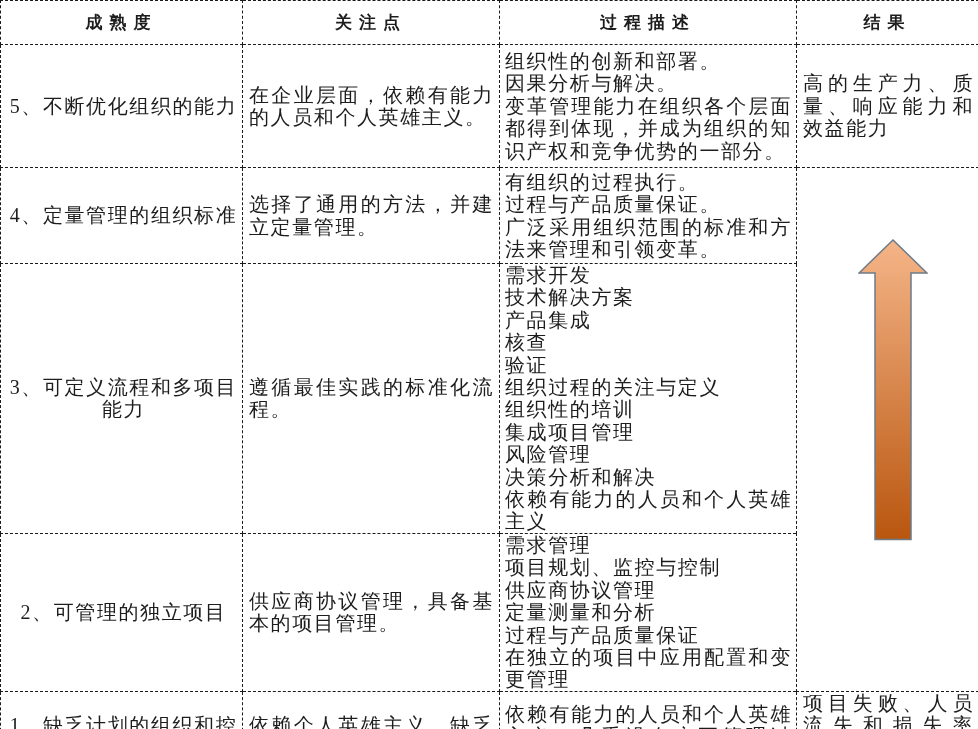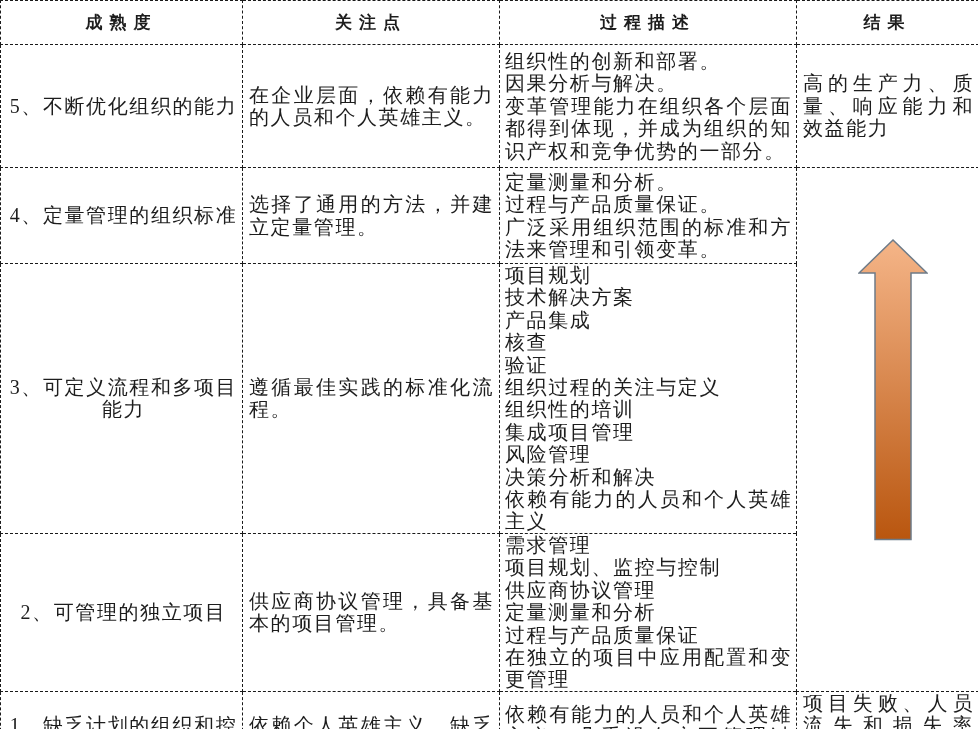--- a/index.html
+++ b/index.html
@@ -42,42 +42,42 @@
       <div class="pl">因果分析与解决。</div>
       <div class="pl">变革管理能力在组织各个层面都得到体现，并成为组织的知识产权和竞争优势的一部分。</div>
     </td>
     <td class="c4">高的生产力、质量、响应能力和效益能力</td>
   </tr>
 
   <tr style="height:96px;">
     <td class="c1">4、定量管理的组织标准</td>
     <td class="c2">选择了通用的方法，并建立定量管理。</td>
     <td class="c3">
-      <div class="pl">定量测量和分析。</div>
+      <div class="pl">有组织的过程执行。</div>
       <div class="pl">过程与产品质量保证。</div>
       <div class="pl">广泛采用组织范围的标准和方法来管理和引领变革。</div>
     </td>
     <td class="c4 arrow-cell" rowspan="3">
       <svg class="arrow" width="70" height="302" viewBox="0 0 70 302">
         <defs>
           <linearGradient id="arrowGrad" x1="0" y1="0" x2="0" y2="1">
             <stop offset="0" stop-color="#F5B588"></stop>
             <stop offset="1" stop-color="#B9560F"></stop>
           </linearGradient>
         </defs>
         <polygon points="35,1 1,34 17,34 17,300.5 53,300.5 53,34 69,34" fill="url(#arrowGrad)" stroke-width="1.5" stroke-linejoin="miter" stroke="#6E7B88"></polygon>
       </svg>
     </td>
   </tr>
 
   <tr style="height:254px;">
     <td class="c1">3、可定义流程和多项目能力</td>
     <td class="c2">遵循最佳实践的标准化流程。</td>
     <td class="c3">
-      <div class="pl">项目规划</div>
+      <div class="pl">需求开发</div>
       <div class="pl">技术解决方案</div>
       <div class="pl">产品集成</div>
       <div class="pl">核查</div>
       <div class="pl">验证</div>
       <div class="pl">组织过程的关注与定义</div>
       <div class="pl">组织性的培训</div>
       <div class="pl">集成项目管理</div>
       <div class="pl">风险管理</div>
       <div class="pl">决策分析和解决</div>
       <div class="pl">依赖有能力的人员和个人英雄主义</div>

